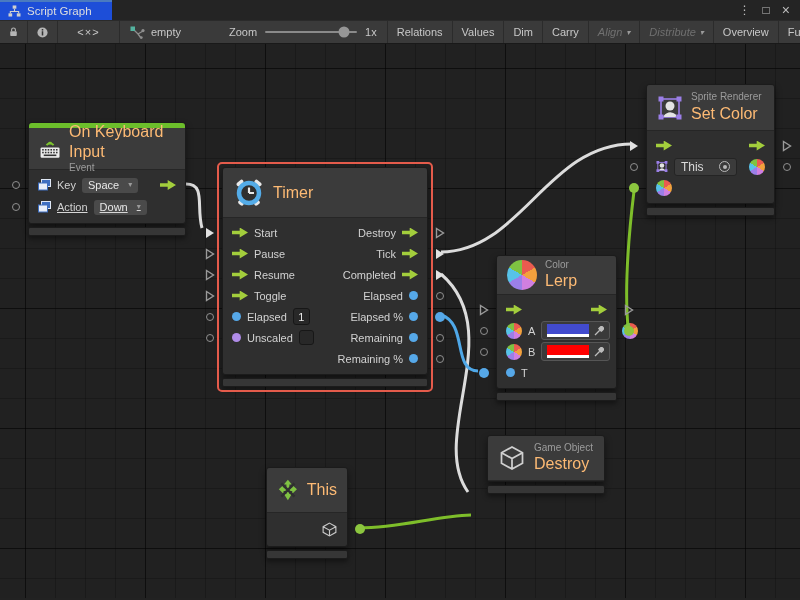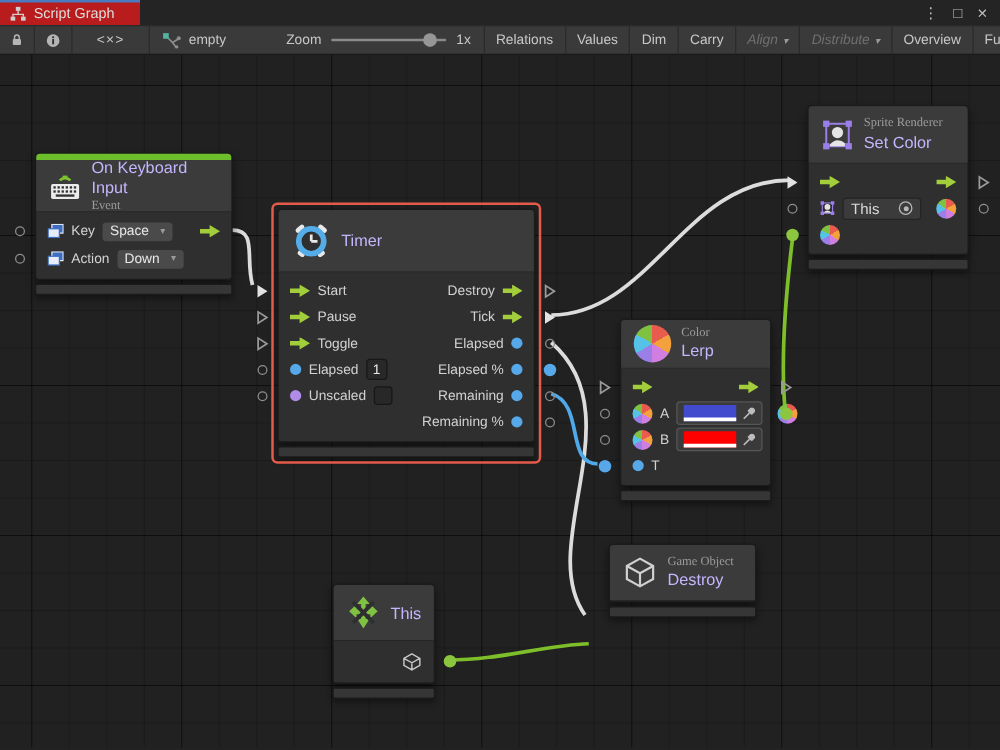--- a/index.html
+++ b/index.html
@@ -2,21 +2,21 @@
 <html><head>
 <meta charset="utf-8">
 <style>
   * { margin:0; padding:0; box-sizing:border-box; }
   html,body { width:800px; height:600px; overflow:hidden; background:#1e1e1e;
               font-family:"Liberation Sans", sans-serif; }
   .window { position:relative; width:800px; height:600px; background:#222; }
 
   
   .titlebar { position:relative; height:20px; background:#242424; display:flex; align-items:stretch; }
-  .tab { width:112px; background:#b91c1c; border-top:2px solid #4a7ac0; display:flex; align-items:center;
+  .tab { width:112px; background:#1d4ed8; border-top:2px solid #4a7ac0; display:flex; align-items:center;
          gap:6px; padding:0 8px; color:#dedede; font-size:11.5px; }
   .winctrl { margin-left:auto; display:flex; align-items:center; gap:12px; padding:0 10px; color:#bdbdbd; font-size:12px; }
   .winctrl span { cursor:default; line-height:1; }
 
   
   .toolbar { height:24px; background:#3a3a3a; border-top:1px solid #2a2a2a; border-bottom:1px solid #191919;
              display:flex; align-items:stretch; font-size:11px; color:#c8c8c8; }
   .tbtn { display:flex; align-items:center; justify-content:center; padding:0 9px; border-right:1px solid #2b2b2b; white-space:nowrap; }
   .tbtn.disabled { color:#707070;font-style:italic; }
   .caret { font-size:8px; margin-left:4px; color:#9a9a9a; }
@@ -41,22 +41,22 @@
   }
   .wires { position:absolute; left:0; top:0; z-index:1; }
 
   
   .node { position:absolute; z-index:2; font-size:11px; color:#d6d6d6; }
   .nbox { background:#2f2f2f; border:1px solid #1b1b1b; border-radius:3px;
           box-shadow:0 4px 7px rgba(0,0,0,0.45); }
   .nheader { display:flex; align-items:center; gap:8px; padding:0 10px; background:#3b3b3b;
              border-bottom:1px solid #262626; border-radius:3px 3px 0 0; }
   .ntitles { display:flex; flex-direction:column; justify-content:center; line-height:1.25; }
-  .ntitle { font-size:13px; color:#c4b5fd; }
-  .nsub   { font-size:10px; color:#9c9c9c;font-family:Liberation Serif, serif; }
+  .ntitle { font-size:16px; color:#fdba74; }
+  .nsub   { font-size:10px; color:#9c9c9c; }
   .nbody { padding:4px 0 5px; }
   .nfooter { height:9px; background:#363636; border:1px solid #1b1b1b; border-radius:2px; margin-top:3px;
              box-shadow:0 3px 5px rgba(0,0,0,0.4); }
   .nrow { position:relative; display:flex; align-items:center; gap:6px; height:21px; padding:0 9px; }
   .spacer { flex:1; }
   .plabel { color:#d2d2d2; }
   .ring { position:absolute; inset:-5px; border:2px solid #e45b4b; border-radius:5px; pointer-events:none; z-index:3; }
 
   .kstrip { height:5px; background:#6cbe2b; border-radius:3px 3px 0 0; }
 
@@ -232,21 +232,21 @@
               <rect x="0.5" y="4" width="9" height="7" fill="#e8eef9" stroke="#3e6ec0" stroke-width="1"></rect>
             </svg>
             <span class="plabel">Key</span>
             <span class="dd">
               <span>Space</span>
               <span class="caret">▾</span>
             </span>
             <span class="spacer"></span>
             <span class="flow-arrow"></span>
           </div>
-          <div class="nrow" style="height:22px;">
+          <div class="nrow" style="height:22px;text-decoration:underline;">
             <span class="oport left">
                 <span class="o-circle"></span>
               </span>
             <svg width="13" height="12" viewBox="0 0 13 12">
               <rect x="3.5" y="0.5" width="9" height="7" fill="#3e6ec0" stroke="#dfe7f5" stroke-width="1"></rect>
               <rect x="0.5" y="4" width="9" height="7" fill="#e8eef9" stroke="#3e6ec0" stroke-width="1"></rect>
             </svg>
             <span class="plabel">Action</span>
             <span class="dd">
               <span>Down</span>
@@ -293,20 +293,37 @@
           <div class="nrow">
             <span class="oport left">
               <svg class="tri" viewBox="0 0 10 12">
                   <path d="M1.5 1.5 L8.5 6 L1.5 10.5 Z" fill="none" stroke="#9a9a9a" stroke-width="1.4"></path>
                 </svg>
               </span>
             <span class="flow-arrow"></span>
             <span class="plabel">Pause</span>
             <span class="spacer"></span>
             <span class="plabel">Tick</span>
+            <span class="flow-arrow"></span>
+            <span class="oport right">
+              <svg class="tri" viewBox="0 0 10 12">
+                  <path d="M1 1 L9 6 L1 11 Z" fill="#e2e2e2"></path>
+                </svg>
+              </span>
+          </div>
+          <div class="nrow">
+            <span class="oport left">
+              <svg class="tri" viewBox="0 0 10 12">
+                  <path d="M1.5 1.5 L8.5 6 L1.5 10.5 Z" fill="none" stroke="#9a9a9a" stroke-width="1.4"></path>
+                </svg>
+              </span>
+            <span class="flow-arrow"></span>
+            <span class="plabel">Resume</span>
+            <span class="spacer"></span>
+            <span class="plabel">Completed</span>
             <span class="flow-arrow"></span>
             <span class="oport right">
               <svg class="tri" viewBox="0 0 10 12">
                   <path d="M1 1 L9 6 L1 11 Z" fill="#e2e2e2"></path>
                 </svg>
               </span>
           </div>
           <div class="nrow">
             <span class="oport left">
               <svg class="tri" viewBox="0 0 10 12">

